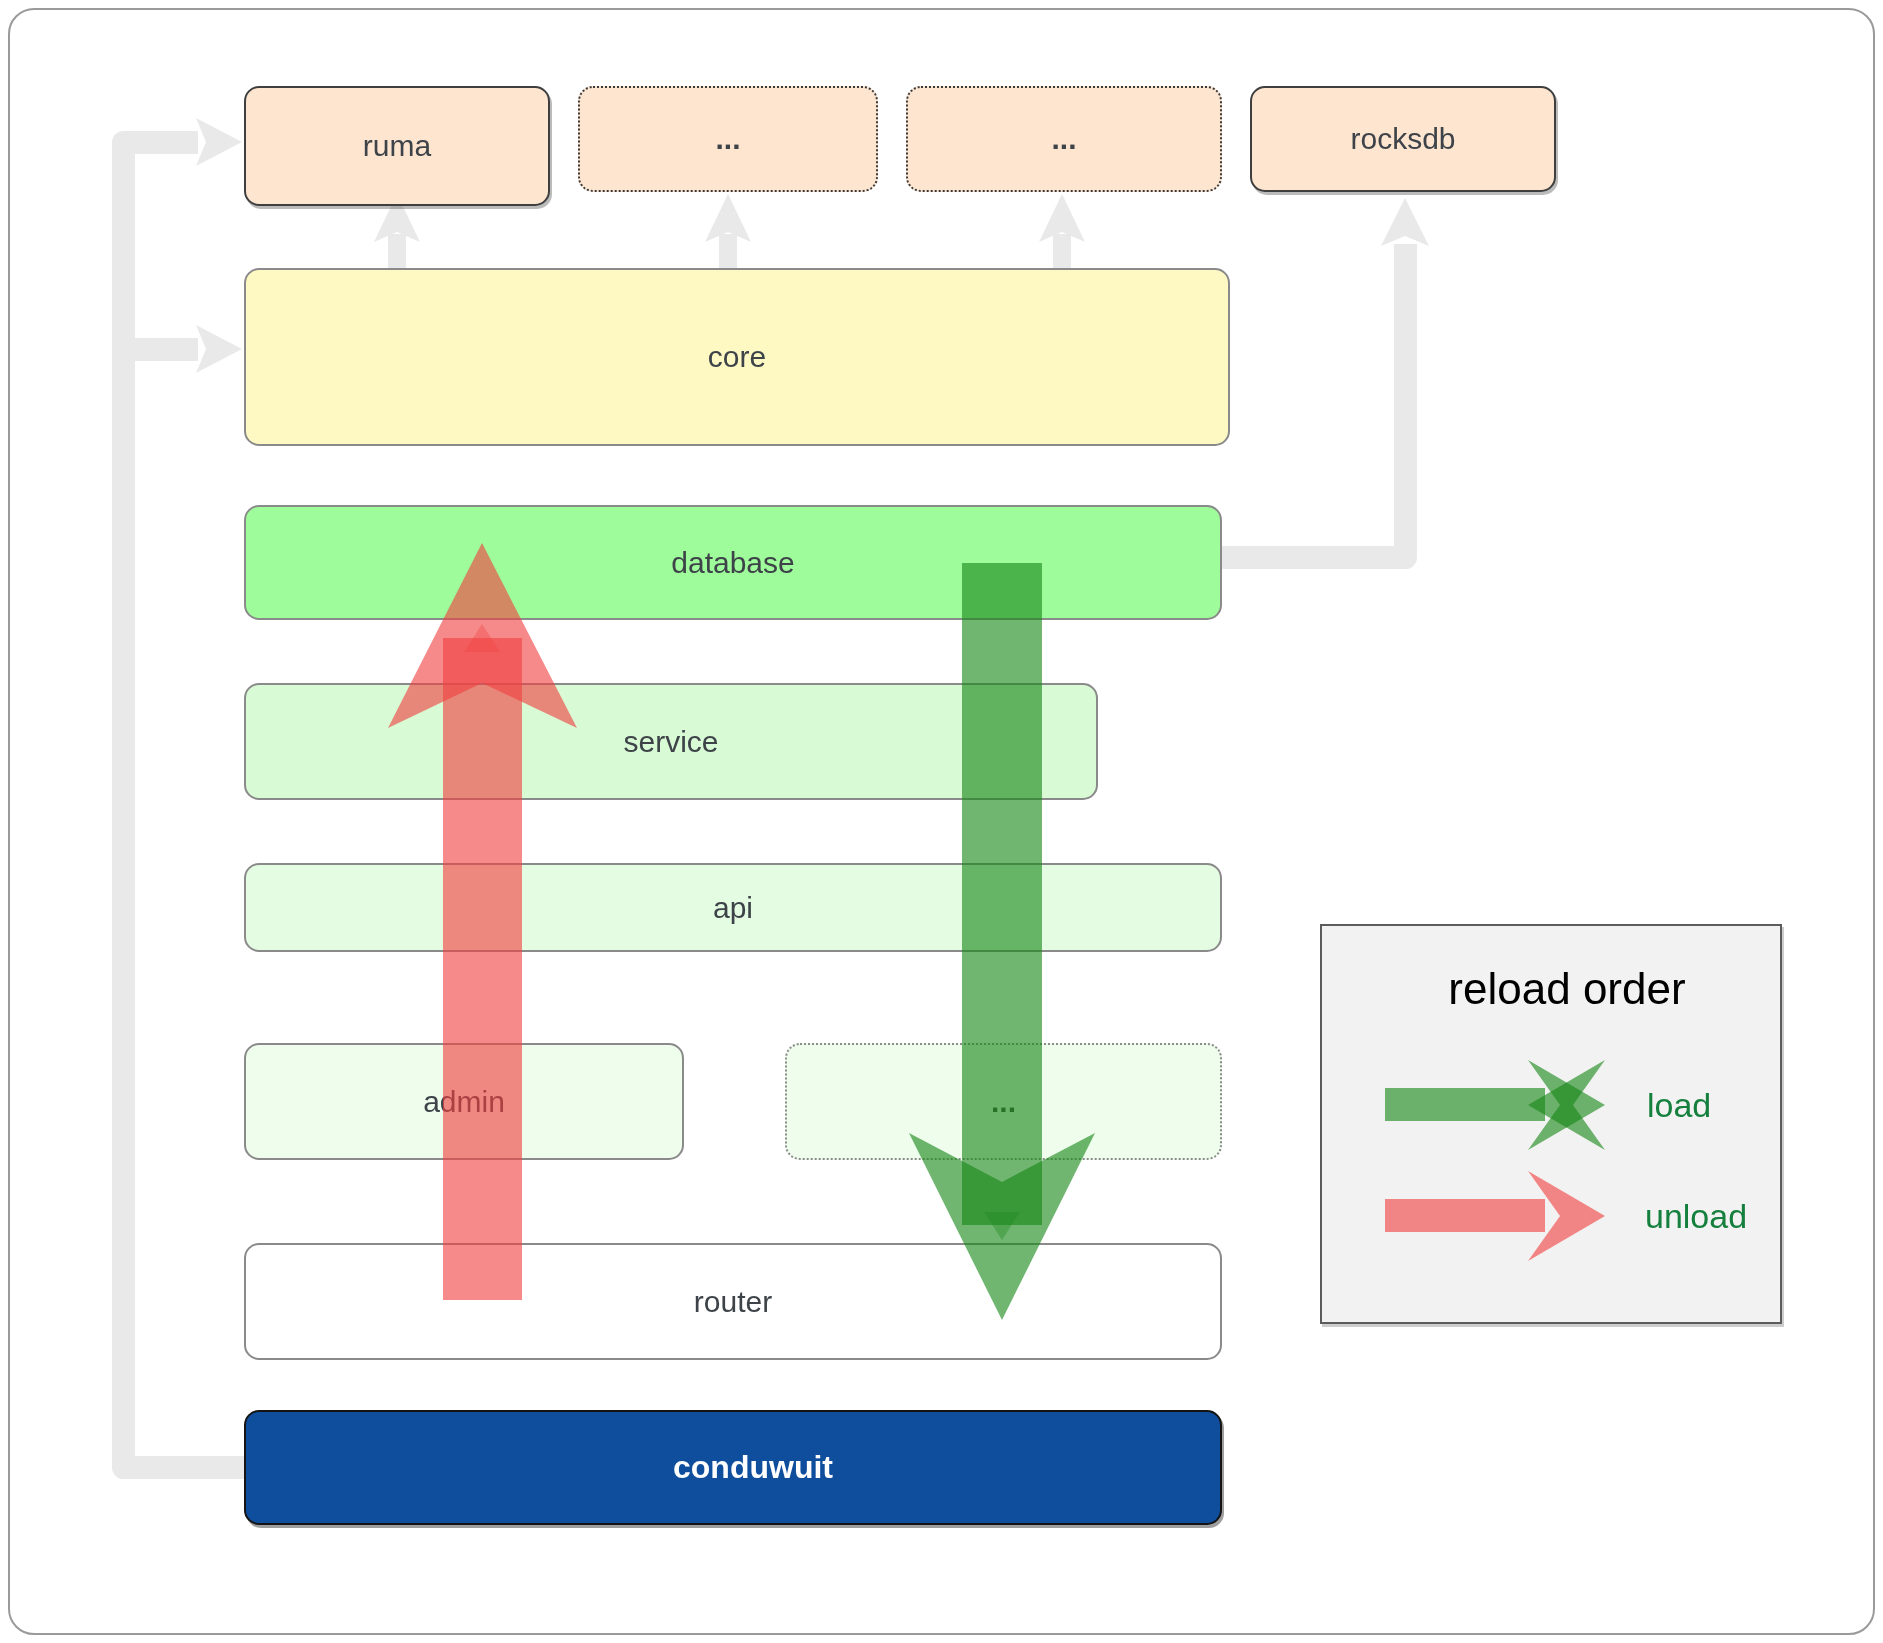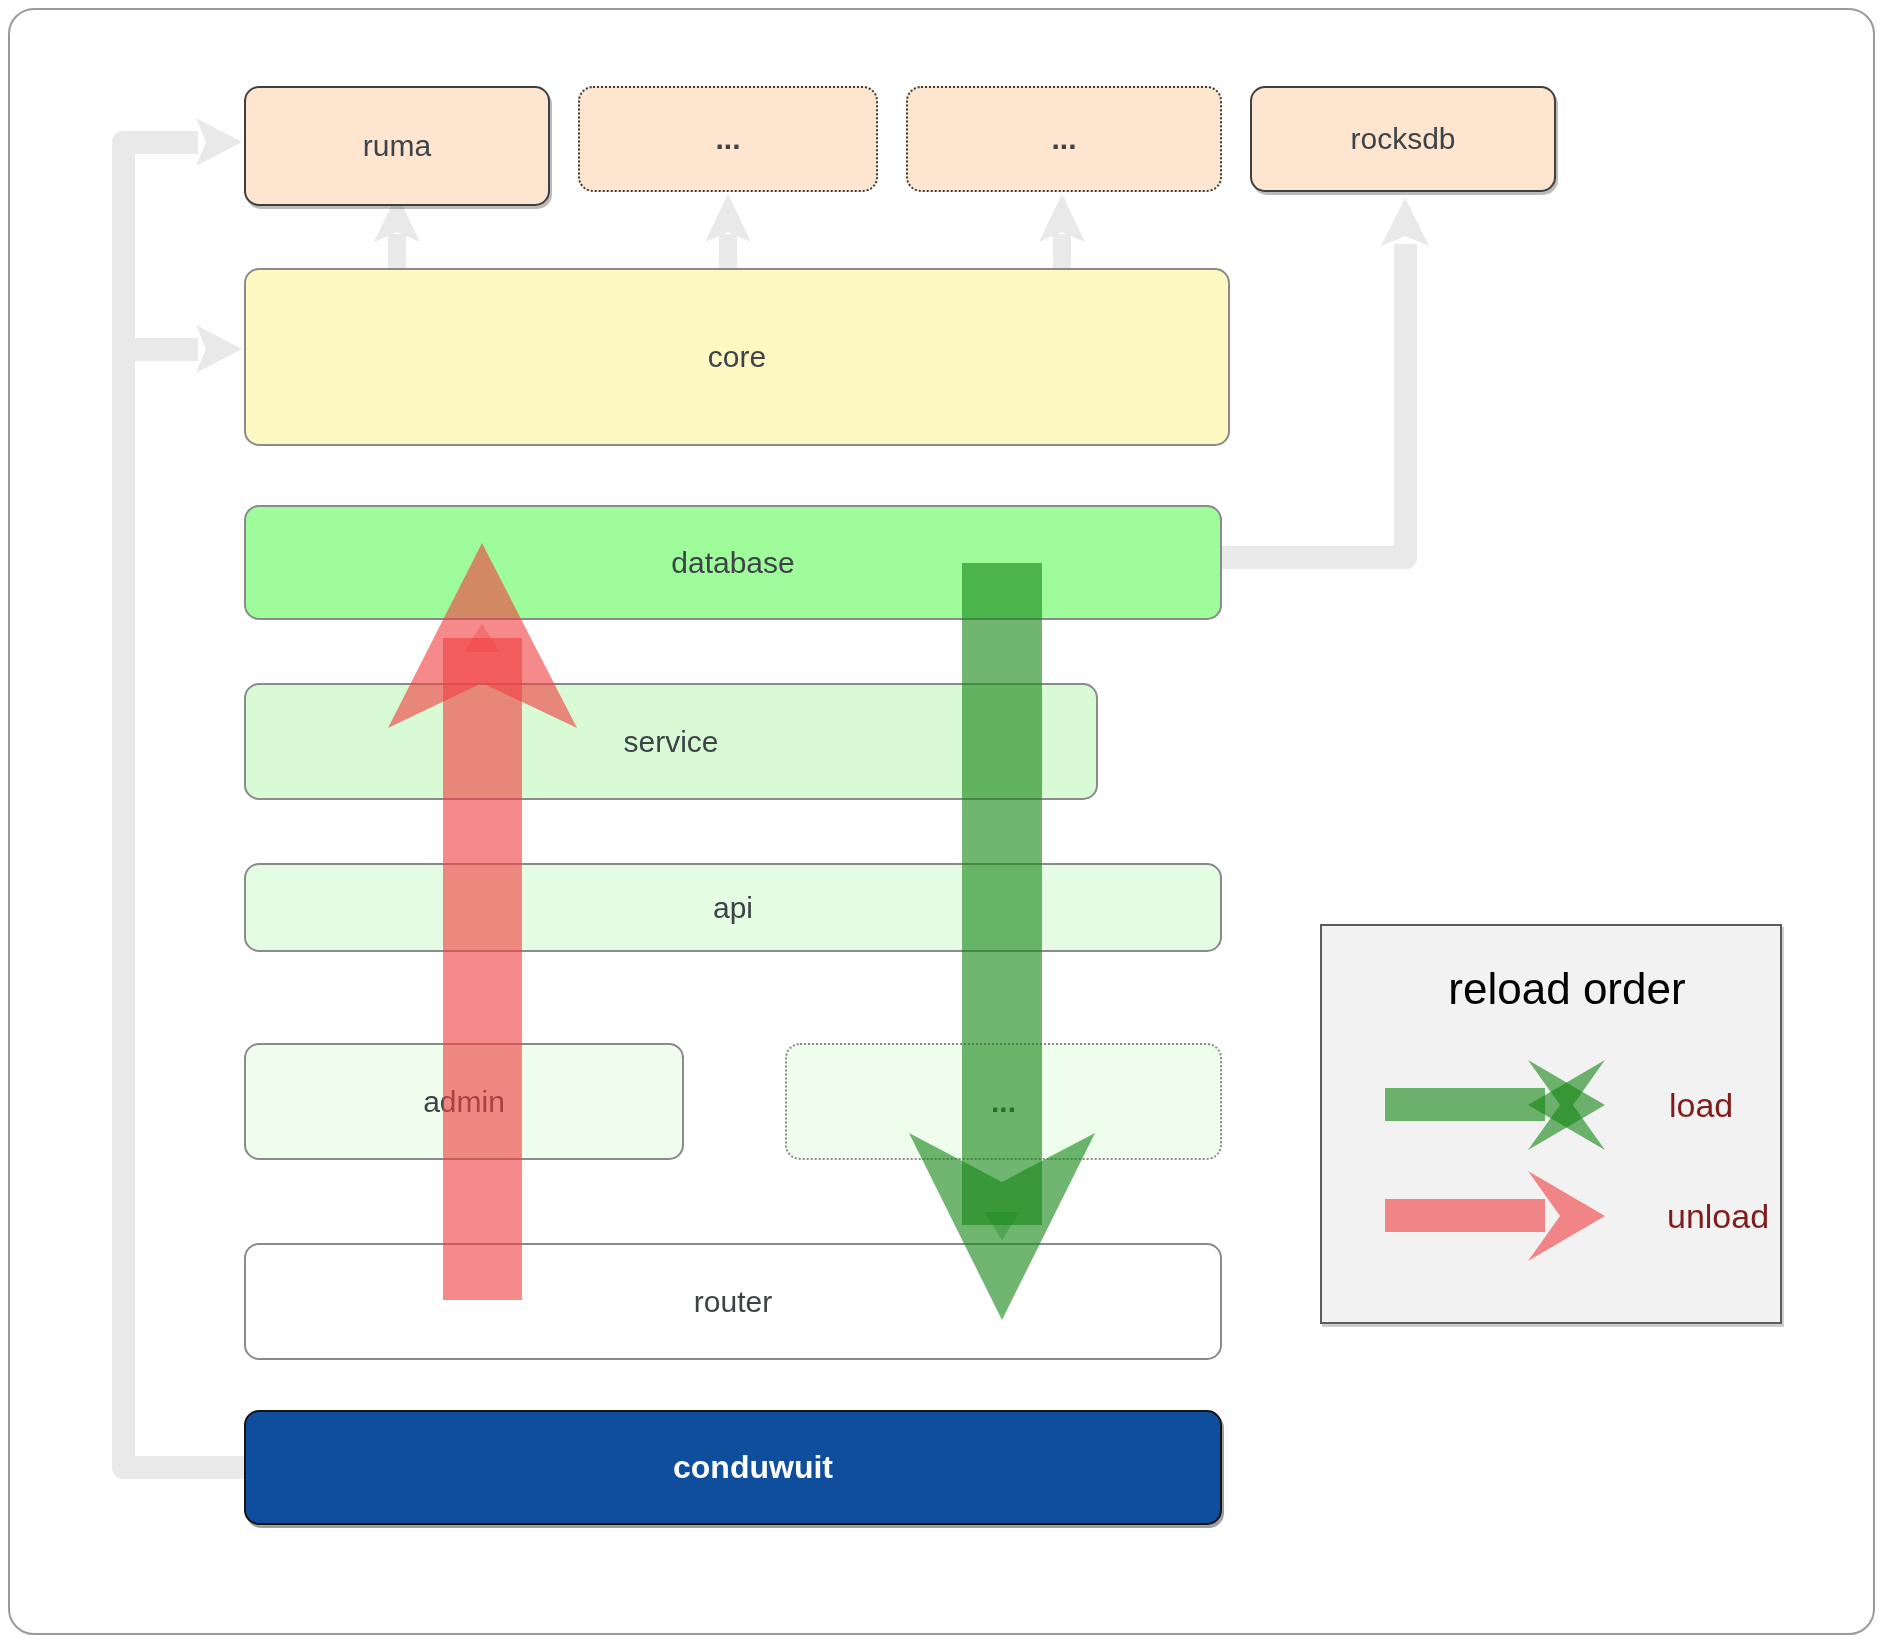--- a/index.html
+++ b/index.html
@@ -17,21 +17,21 @@
   .b-service{left:244px;top:683px;width:854px;height:117px;background:#d8fad4;border:2px solid #8a8a8a;}
   .b-api{left:244px;top:863px;width:978px;height:89px;background:#e4fce1;border:2px solid #8a8a8a;}
   .b-admin{left:244px;top:1043px;width:440px;height:117px;background:#eefdec;border:2px solid #8a8a8a;}
   .b-dotsg{left:785px;top:1043px;width:437px;height:117px;background:#eefdec;border:2px dotted #8b8b8b;font-weight:bold;color:#3f4a3f;}
   .b-router{left:244px;top:1223px;width:978px;height:117px;background:#ffffff;border:2px solid #8a8a8a;margin-top:20px;}
   .b-conduwuit{left:244px;top:1410px;width:978px;height:115px;background:#0f4e9d;border:2.5px solid #141414;
                color:#ffffff;font-weight:bold;font-size:32px;box-shadow:2px 3px 0 rgba(40,40,40,.45);padding-left:40px;}
   .legend{position:absolute;left:1320px;top:924px;width:462px;height:400px;background:#f2f2f2;
           border:2px solid #5c5c5c;box-sizing:border-box;box-shadow:2px 3px 0 rgba(90,90,90,.3);}
   .legend-title{position:absolute;left:16px;top:38px;width:100%;text-align:center;font-size:44px;color:#000;}
-  .legend-label{position:absolute;font-size:34px;color:#7f1d1d;margin-left:22px;}
+  .legend-label{position:absolute;font-size:34px;color:#15803d;}
   .lab-load{left:325px;top:160px;}
   .lab-unload{left:323px;top:271px;}
 </style>
 </head>
 <body>
 
 <div class="frame"></div>
 
 <svg class="layer" viewBox="0 0 1883 1643">
 

